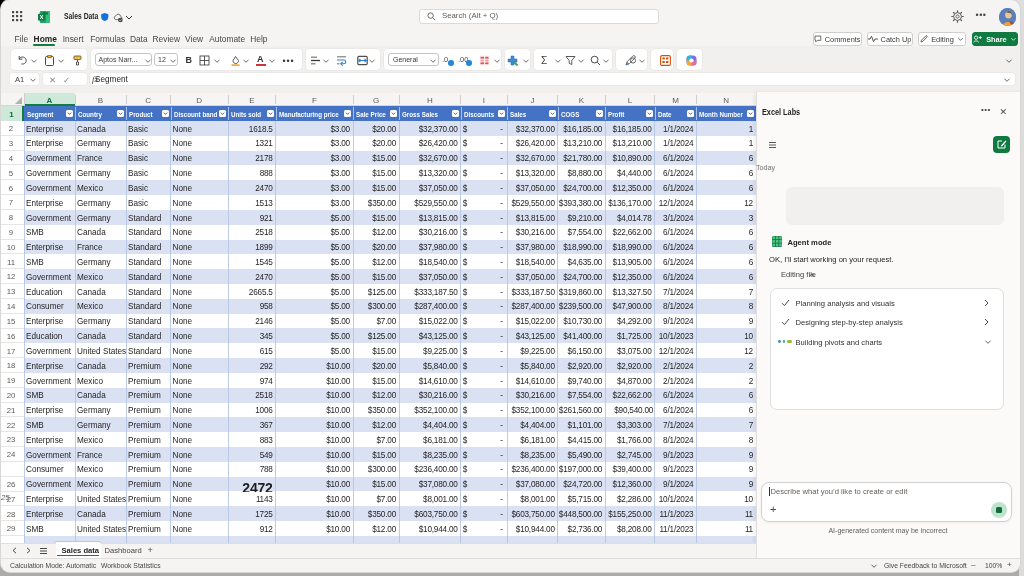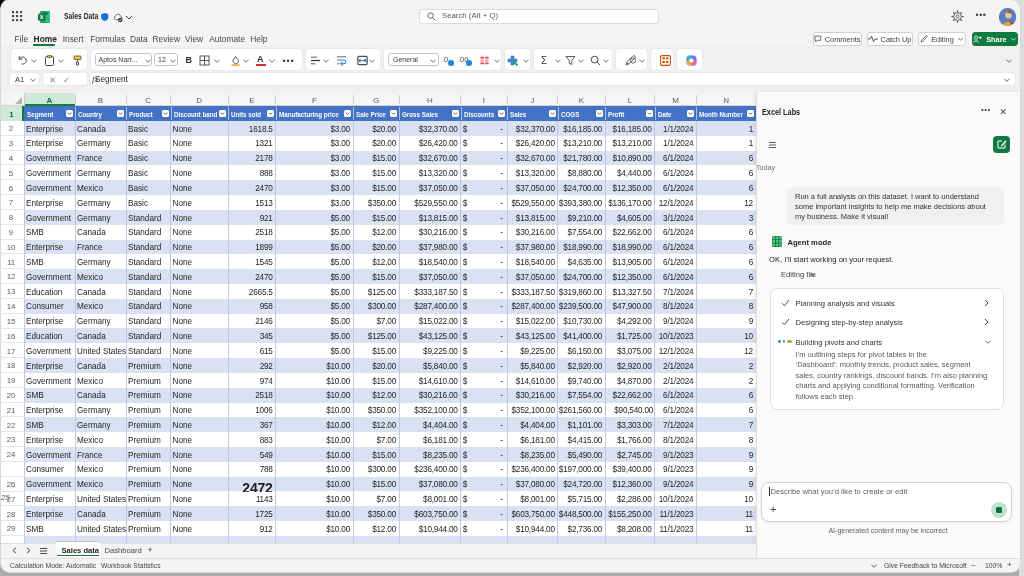--- a/index.html
+++ b/index.html
@@ -651,21 +651,21 @@
       <div style="position:absolute;left:127.0px;top:213.52px;font-size:8.2px;color:#1f1e1d;white-space:nowrap;">Standard</div>
       <div style="position:absolute;left:171.5px;top:213.52px;font-size:8.2px;color:#1f1e1d;white-space:nowrap;">None</div>
       <div style="position:absolute;left:227.0px;top:213.52px;width:44.7px;text-align:right;font-size:8.2px;letter-spacing:-0.2px;color:#1f1e1d;white-space:nowrap;">921</div>
       <div style="position:absolute;left:274.7px;top:213.52px;width:74.3px;text-align:right;font-size:8.2px;letter-spacing:-0.2px;color:#1f1e1d;white-space:nowrap;">$5.00</div>
       <div style="position:absolute;left:352.0px;top:213.52px;width:43.0px;text-align:right;font-size:8.2px;letter-spacing:-0.2px;color:#1f1e1d;white-space:nowrap;">$15.00</div>
       <div style="position:absolute;left:398.0px;top:213.52px;width:58.7px;text-align:right;font-size:8.2px;letter-spacing:-0.2px;color:#1f1e1d;white-space:nowrap;">$13,815.00</div>
       <div style="position:absolute;left:461.7px;top:213.52px;font-size:8.2px;color:#1f1e1d;">$</div>
       <div style="position:absolute;left:459.7px;top:213.52px;width:42.3px;text-align:right;font-size:8.2px;color:#1f1e1d;">-</div>
       <div style="position:absolute;left:506.0px;top:213.52px;width:47.8px;text-align:right;font-size:8.2px;letter-spacing:-0.2px;color:#1f1e1d;white-space:nowrap;">$13,815.00</div>
       <div style="position:absolute;left:556.8px;top:213.52px;width:44.4px;text-align:right;font-size:8.2px;letter-spacing:-0.2px;color:#1f1e1d;white-space:nowrap;">$9,210.00</div>
-      <div style="position:absolute;left:604.2px;top:213.52px;width:46.4px;text-align:right;font-size:8.2px;letter-spacing:-0.2px;color:#1f1e1d;white-space:nowrap;">$4,605.00</div>
+      <div style="position:absolute;left:604.2px;top:213.52px;width:46.4px;text-align:right;font-size:8.2px;letter-spacing:-0.2px;color:#1f1e1d;white-space:nowrap;">$4,014.78</div>
       <div style="position:absolute;left:653.6px;top:213.52px;width:38.8px;text-align:right;font-size:8.2px;letter-spacing:-0.2px;color:#1f1e1d;white-space:nowrap;">3/1/2024</div>
       <div style="position:absolute;left:695.4px;top:213.52px;width:56.6px;text-align:right;font-size:8.2px;letter-spacing:-0.2px;color:#1f1e1d;white-space:nowrap;">3</div>
       <div style="position:absolute;left:23px;top:224.74px;width:732.0px;height:14.82px;background:#fff;"></div>
       <div style="position:absolute;left:25.0px;top:228.34px;font-size:8.2px;color:#1f1e1d;white-space:nowrap;">SMB</div>
       <div style="position:absolute;left:76.0px;top:228.34px;font-size:8.2px;color:#1f1e1d;white-space:nowrap;">Canada</div>
       <div style="position:absolute;left:127.0px;top:228.34px;font-size:8.2px;color:#1f1e1d;white-space:nowrap;">Standard</div>
       <div style="position:absolute;left:171.5px;top:228.34px;font-size:8.2px;color:#1f1e1d;white-space:nowrap;">None</div>
       <div style="position:absolute;left:227.0px;top:228.34px;width:44.7px;text-align:right;font-size:8.2px;letter-spacing:-0.2px;color:#1f1e1d;white-space:nowrap;">2518</div>
       <div style="position:absolute;left:274.7px;top:228.34px;width:74.3px;text-align:right;font-size:8.2px;letter-spacing:-0.2px;color:#1f1e1d;white-space:nowrap;">$5.00</div>
       <div style="position:absolute;left:352.0px;top:228.34px;width:43.0px;text-align:right;font-size:8.2px;letter-spacing:-0.2px;color:#1f1e1d;white-space:nowrap;">$12.00</div>
@@ -1024,21 +1024,20 @@
         </svg>
       </div>
       <div style="position:absolute;left:992px;top:136px;width:17px;height:17px;background:#0e7a40;border-radius:4px;">
         <svg width="17" height="17" viewBox="0 0 17 17">
           <path d="M5 5 H9 M5 5 V12 H12 V8.5" stroke="#fff" stroke-width="1" fill="none"></path>
           <path d="M8 9.5 L12.4 4.6 L13.4 5.6 L9.2 10.2 L7.8 10.6 Z" fill="#fff"></path>
         </svg>
       </div>
       <div style="position:absolute;left:755px;top:162.5px;width:260px;text-align:left;font-size:7.2px;color:#737170;">Today</div>
       <div style="position:absolute;left:785px;top:186.5px;width:218px;height:38.5px;background:#f1f0ef;border-radius:6px;box-sizing:border-box;"></div>
-      <div style="position:absolute;left:794px;top:191.5px;width:202px;font-size:7.5px;line-height:10px;color:#323130;">Run a full analysis on this dataset. I want to understand some important insights to help me make decisions about my business. Make it visual!</div>
       <div style="position:absolute;left:771px;top:236px;width:10px;height:10.5px;background:#13734b;border-radius:1.5px;overflow:hidden;">
         <svg width="10" height="10.5" viewBox="0 0 10 10.5">
           <rect x="0.4" y="0.4" width="2.6" height="2.8" fill="#4fc47f"></rect>
           <rect x="3.8" y="0.4" width="2.6" height="2.8" fill="#4fc47f"></rect>
           <rect x="7.2" y="0.4" width="2.6" height="2.8" fill="#4fc47f"></rect>
           <rect x="0.4" y="4.0" width="2.6" height="2.8" fill="#4fc47f"></rect>
           <rect x="3.8" y="4.0" width="2.6" height="2.8" fill="#4fc47f"></rect>
           <rect x="7.2" y="4.0" width="2.6" height="2.8" fill="#4fc47f"></rect>
           <rect x="0.4" y="7.6000000000000005" width="2.6" height="2.8" fill="#4fc47f"></rect>
           <rect x="3.8" y="7.6000000000000005" width="2.6" height="2.8" fill="#4fc47f"></rect>
@@ -1078,21 +1077,20 @@
       </div>
       <div style="position:absolute;left:776.8px;top:339.8px;width:3.3px;height:3.1px;border-radius:50%;background:#3095c2;"></div>
       <div style="position:absolute;left:781.5px;top:339.8px;width:2.7px;height:3.1px;border-radius:50%;background:#35a377;"></div>
       <div style="position:absolute;left:786px;top:339.8px;width:4.8px;height:3.1px;border-radius:1.5px;background:#a0b53a;"></div>
       <div style="position:absolute;left:794.5px;top:337.8px;font-size:7.6px;color:#323130;">Building pivots and charts</div>
       <div style="position:absolute;left:983px;top:338.5px;width:8px;height:6px;">
         <svg width="8" height="6" viewBox="0 0 8 7">
           <path d="M1 2 L4 5 L7 2" stroke="#4a4846" stroke-width="1" fill="none"></path>
         </svg>
       </div>
-      <div style="position:absolute;left:794.5px;top:349.5px;width:196px;font-size:7.5px;line-height:10.6px;color:#5c5a58;">I’m outlining steps for pivot tables in the<br>‘Dashboard’: monthly trends, product sales, segment<br>sales, country rankings, discount bands. I’m also planning<br>charts and applying conditional formatting. Verification<br>follows each step.</div>
       <div style="position:absolute;left:760px;top:481.5px;width:251px;height:40px;background:#fff;border:1px solid #d3d1cf;border-radius:8px;box-sizing:border-box;box-shadow:0 1px 3px rgba(0,0,0,.05);"></div>
       <div style="position:absolute;left:767.5px;top:486.5px;width:1px;height:9px;background:#323130;"></div>
       <div style="position:absolute;left:769.5px;top:487px;font-size:7.6px;color:#605e5c;">Describe what you’d like to create or edit</div>
       <div style="position:absolute;left:769px;top:503px;font-size:11px;color:#4a4846;font-weight:300;">+</div>
       <div style="position:absolute;left:989.5px;top:501.5px;width:16px;height:16px;border-radius:50%;background:#bfe3ce;">
         <div style="position:absolute;left:5px;top:5px;width:6px;height:6px;border-radius:1.5px;background:#0e6e3c;"></div>
       </div>
       <div style="position:absolute;left:755px;top:527px;width:264px;text-align:center;font-size:7px;color:#605e5c;">AI-generated content may be incorrect</div>
       <div style="position:absolute;left:0;top:543.0px;width:755.0px;height:14.5px;background:#f5f4f3;border-top:1px solid #e1dfdd;box-sizing:border-box;"></div>
       <div style="position:absolute;left:10.5px;top:547.0px;width:5px;height:7px;">

